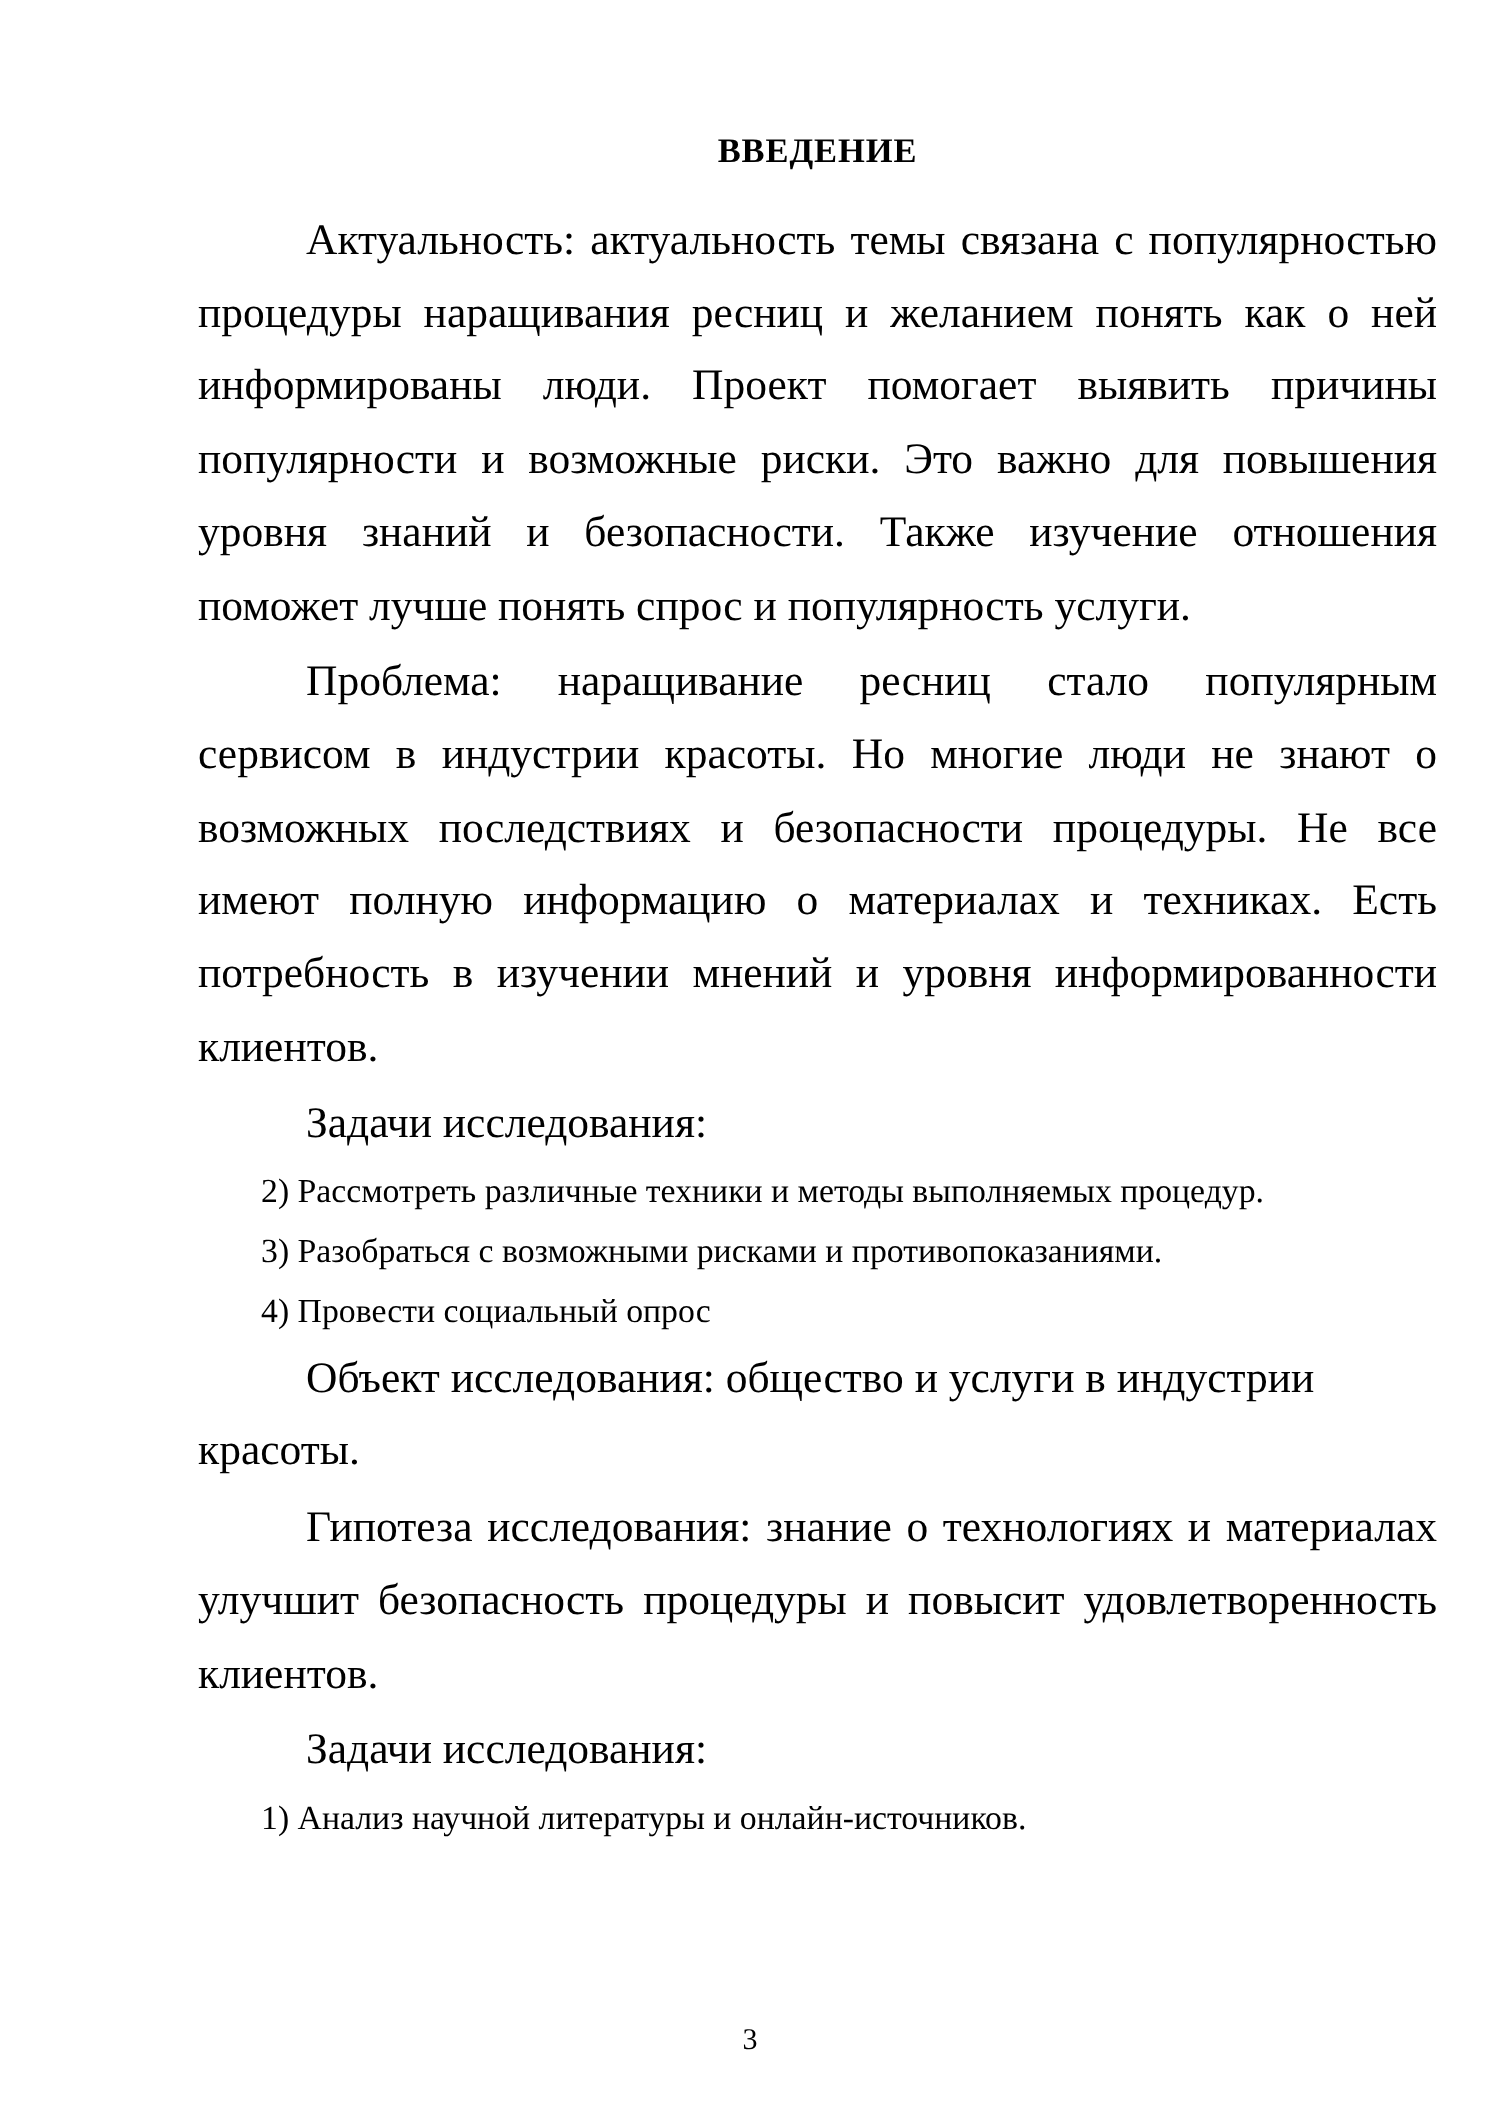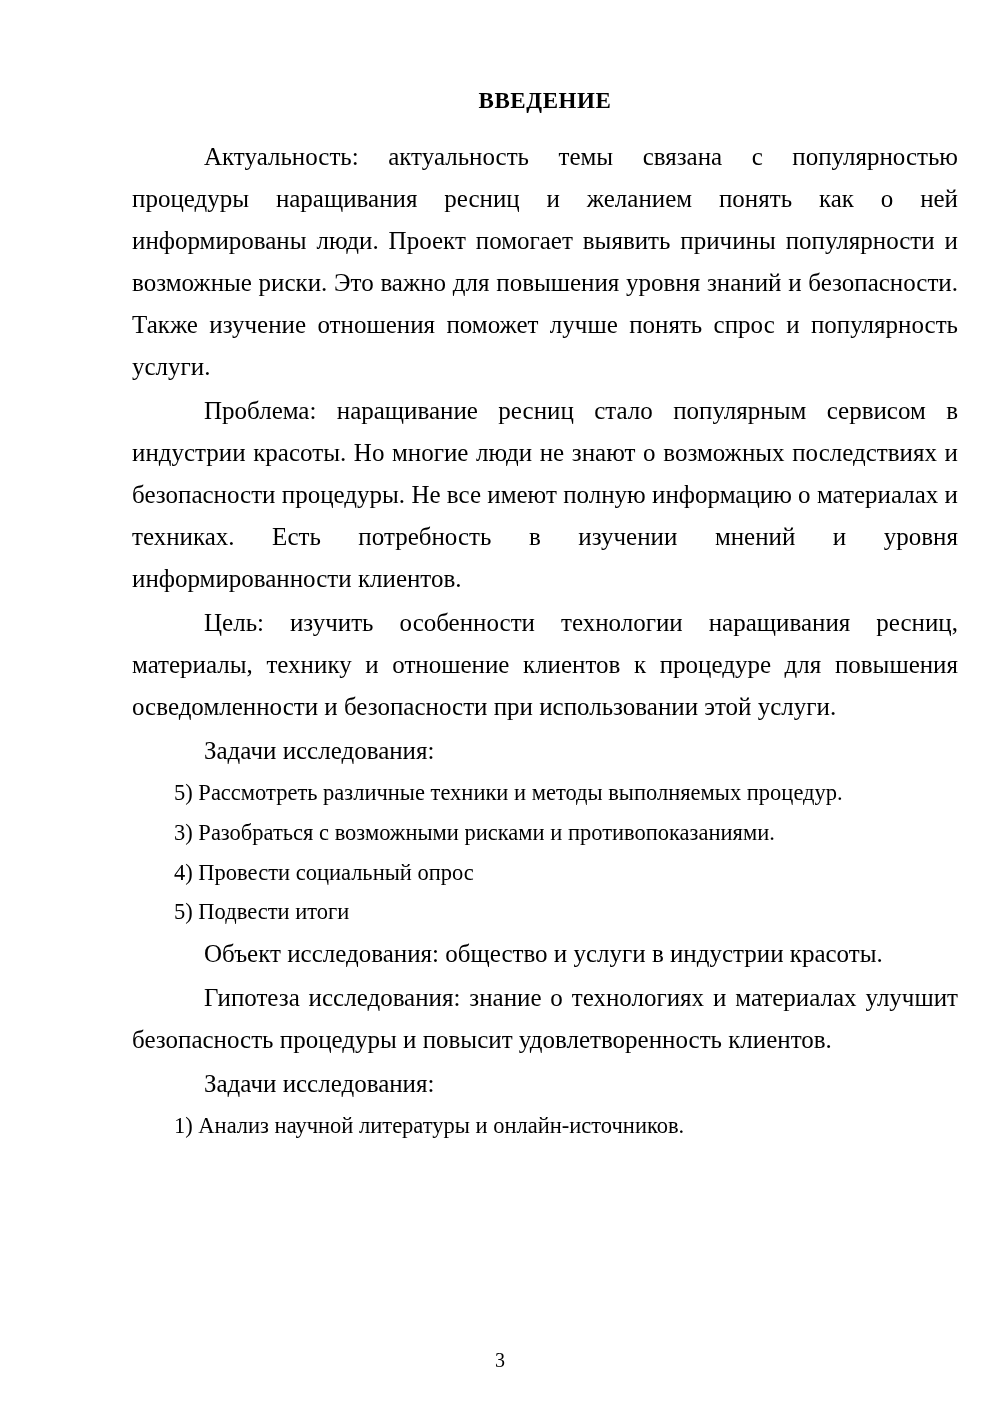--- a/index.html
+++ b/index.html
@@ -24,21 +24,21 @@
   }
   .doc-title {
     text-align: center;
     font-weight: bold;
     font-size: 23px;
     letter-spacing: 0.6px;
     margin: 0 0 22px 0;
   }
   p.para {
     margin: 0 0 2px 0;
-    font-size: 25px;
+    font-size: 29px;
     line-height: 1.68;
     text-align: justify;
     text-indent: 72px;
     hyphens: none;
   }
   p.para.justify-last {
     text-align-last: left;
   }
   p.list-item {
     margin: 0 0 2px 0;
@@ -63,27 +63,25 @@
 </style>
 </head>
 <body>
 
 <div class="page">
 
   <h1 class="doc-title">ВВЕДЕНИЕ</h1>
 
   <p class="para">Актуальность: актуальность темы связана с популярностью процедуры наращивания ресниц и желанием понять как о ней информированы люди. Проект помогает выявить причины популярности и возможные риски. Это важно для повышения уровня знаний и безопасности. Также изучение отношения поможет лучше понять спрос и популярность услуги.</p>
   <p class="para">Проблема: наращивание ресниц стало популярным сервисом в индустрии красоты. Но многие люди не знают о возможных последствиях и безопасности процедуры. Не все имеют полную информацию о материалах и техниках. Есть потребность в изучении мнений и уровня информированности клиентов.</p>
-  <p class="para justify-last">Цель: изучить особенности технологии наращивания ресниц, материалы, технику и отношение клиентов к процедуре для повышения осведомленности и безопасности при использовании этой услуги.</p>
   <p class="para plain">Задачи исследования:</p>
 
-  <p class="list-item">5) Рассмотреть различные техники и методы выполняемых процедур.</p>
+  <p class="list-item">2) Рассмотреть различные техники и методы выполняемых процедур.</p>
   <p class="list-item">3) Разобраться с возможными рисками и противопоказаниями.</p>
   <p class="list-item">4) Провести социальный опрос</p>
-  <p class="list-item">5) Подвести итоги</p>
 
   <p class="para plain">Объект исследования: общество и услуги в индустрии красоты.</p>
   <p class="para justify-last">Гипотеза исследования: знание о технологиях и материалах улучшит безопасность процедуры и повысит удовлетворенность клиентов.</p>
   <p class="para plain">Задачи исследования:</p>
 
   <p class="list-item">1) Анализ научной литературы и онлайн-источников.</p>
 
   <div class="page-number">3</div>
 </div>
 

